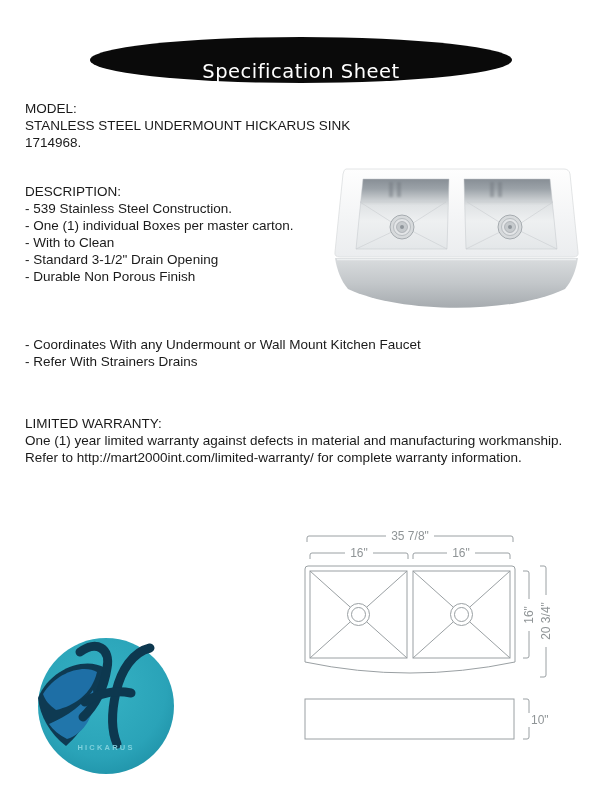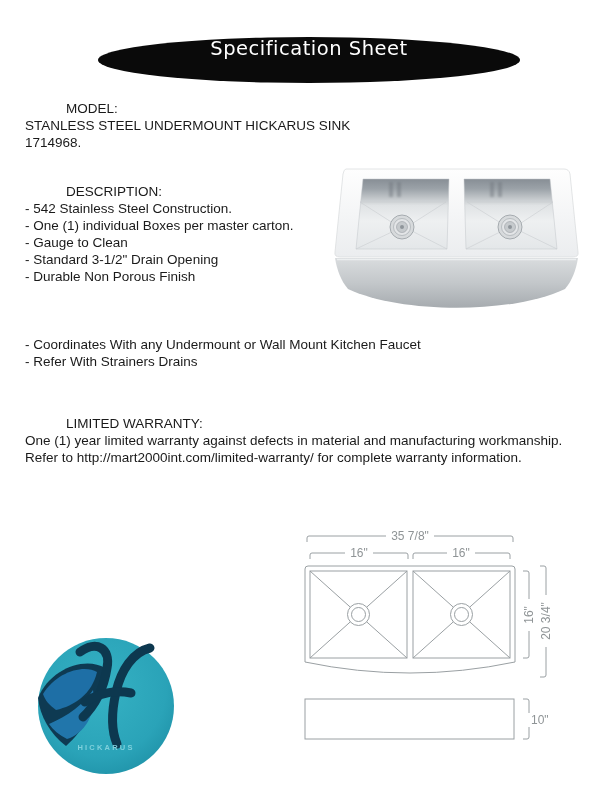--- a/index.html
+++ b/index.html
@@ -2,31 +2,31 @@
 <html><head>
 <meta charset="utf-8">
 <style>
   html,body{margin:0;padding:0;background:#fff;}
   .page{
     position:relative;width:600px;height:800px;background:#ffffff;
     font-family:"Liberation Sans",sans-serif;color:#1a1a1a;overflow:hidden;
   }
   
   .header-ellipse{
-    position:absolute;left:98px;top:37px;width:422px;height:46px;
+    position:absolute;left:90px;top:37px;width:422px;height:46px;
     background:#0a0a0a;border-radius:50%;
-    display:flex;align-items:flex-start;justify-content:center;
+    display:flex;align-items:flex-end;justify-content:center;
   }
   .header-ellipse .title{
     color:#ffffff;font-family:"DejaVu Sans",sans-serif;
     font-size:19.5px;letter-spacing:.5px;
   }
   
   .section{position:absolute;left:25px;font-size:13.5px;line-height:17px;}
-  .section .heading{font-size:13.5px;margin-left:41px;}
+  .section .heading{font-size:13.5px;}
   #sec-model{top:100px;}
   #sec-description{top:183px;}
   #sec-operation{top:336px;}
   #sec-warranty{top:415px;}
   .line{white-space:nowrap;}
   
   .product-photo{position:absolute;left:333px;top:167px;width:247px;height:150px;}
   .tech-drawing{position:absolute;left:293px;top:525px;width:270px;height:230px;}
   .brand-logo{position:absolute;left:36px;top:636px;width:140px;height:140px;}
   .dim-text{font-family:"Liberation Sans",sans-serif;font-size:12px;fill:#8f9496;}
@@ -41,23 +41,23 @@
   </div>
 
   <div class="section" id="sec-model">
     <div class="heading">MODEL:</div>
     <div class="line">STANLESS STEEL UNDERMOUNT HICKARUS SINK</div>
     <div class="line">1714968.</div>
   </div>
 
   <div class="section" id="sec-description">
     <div class="heading">DESCRIPTION:</div>
-    <div class="line">- 542 Stainless Steel Construction.</div>
+    <div class="line">- 539 Stainless Steel Construction.</div>
     <div class="line">- One (1) individual Boxes per master carton.</div>
-    <div class="line">- Gauge to Clean</div>
+    <div class="line">- With to Clean</div>
     <div class="line">- Standard 3-1/2" Drain Opening</div>
     <div class="line">- Durable Non Porous Finish</div>
   </div>
 
   <div class="section" id="sec-operation">
     <div class="line">- Coordinates With any Undermount or Wall Mount Kitchen Faucet</div>
     <div class="line">- Refer With Strainers Drains</div>
   </div>
 
   <div class="section" id="sec-warranty">

